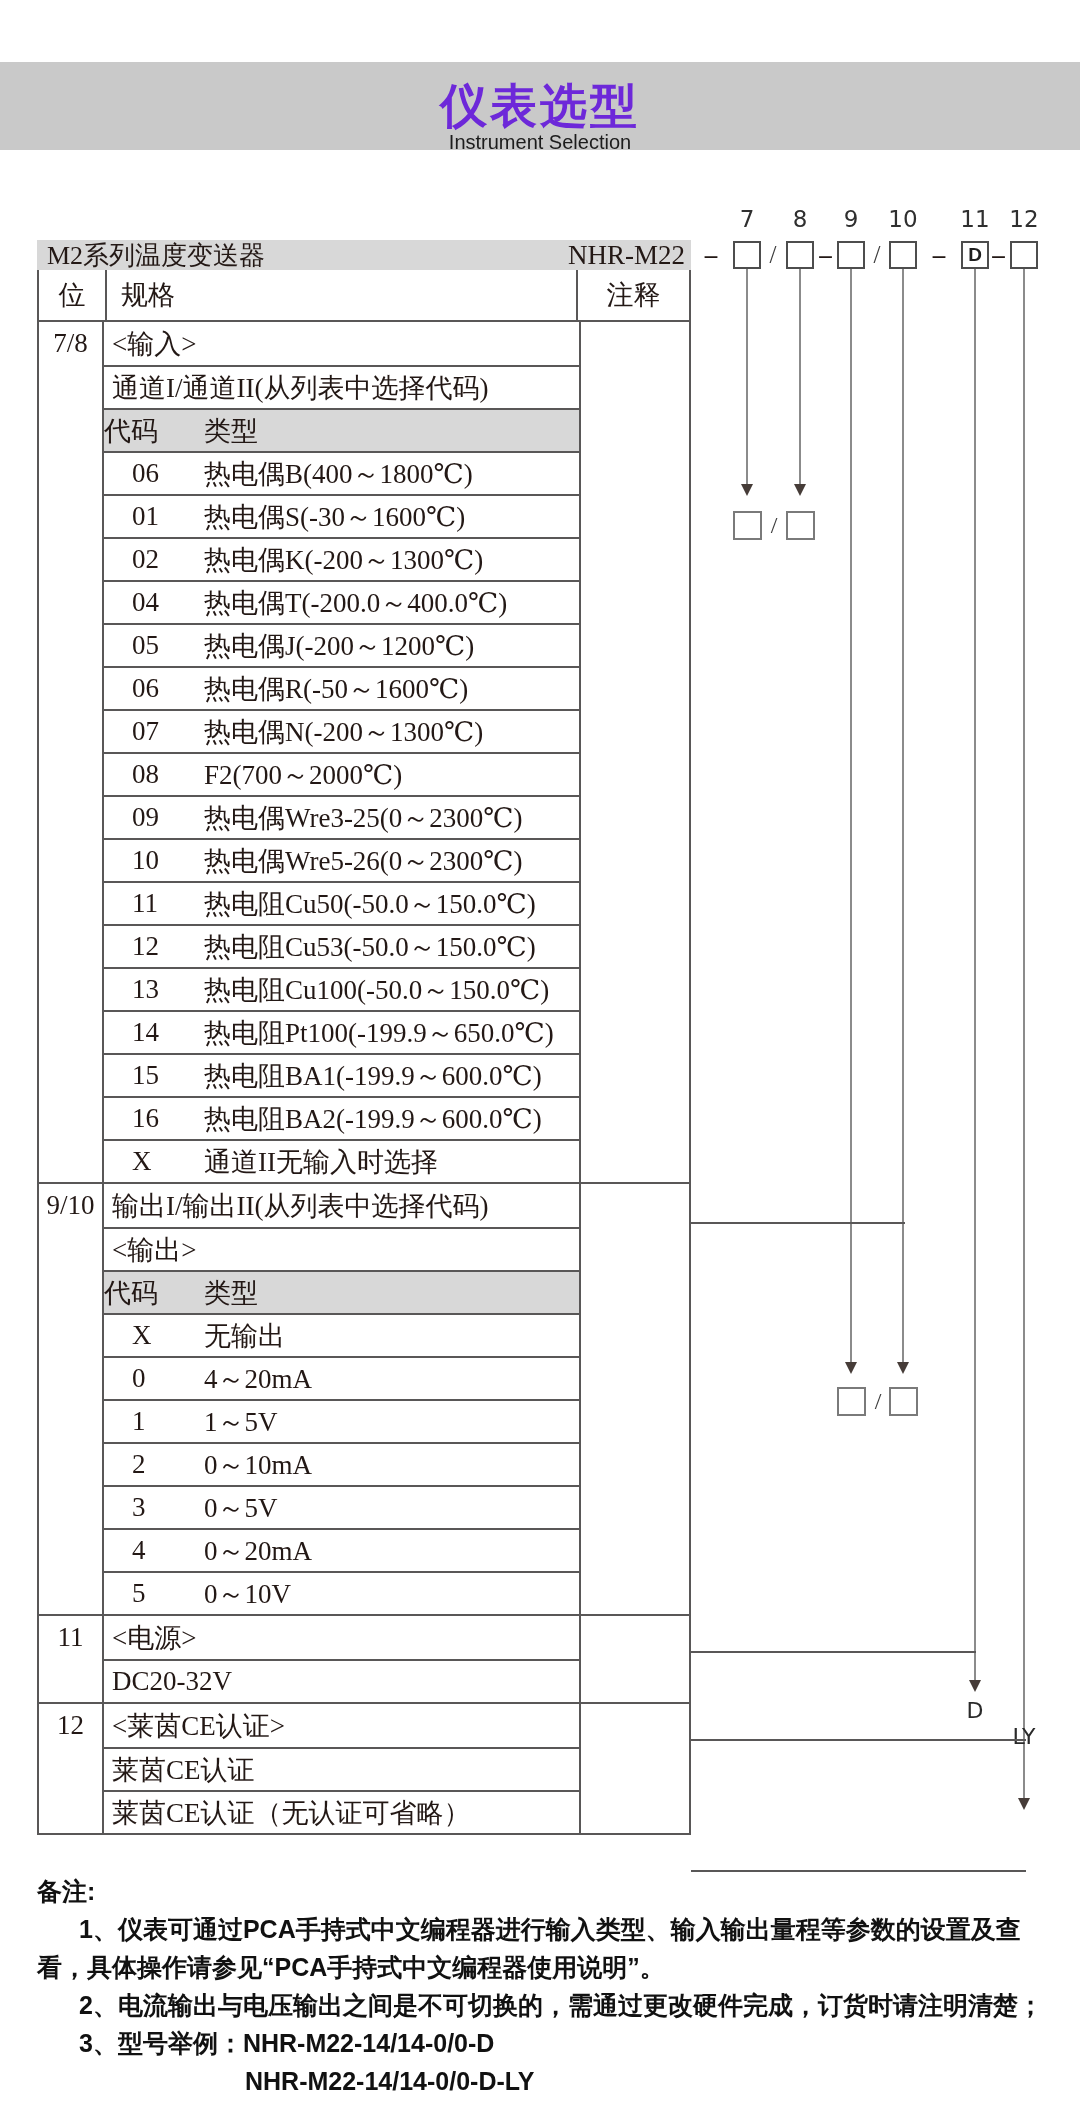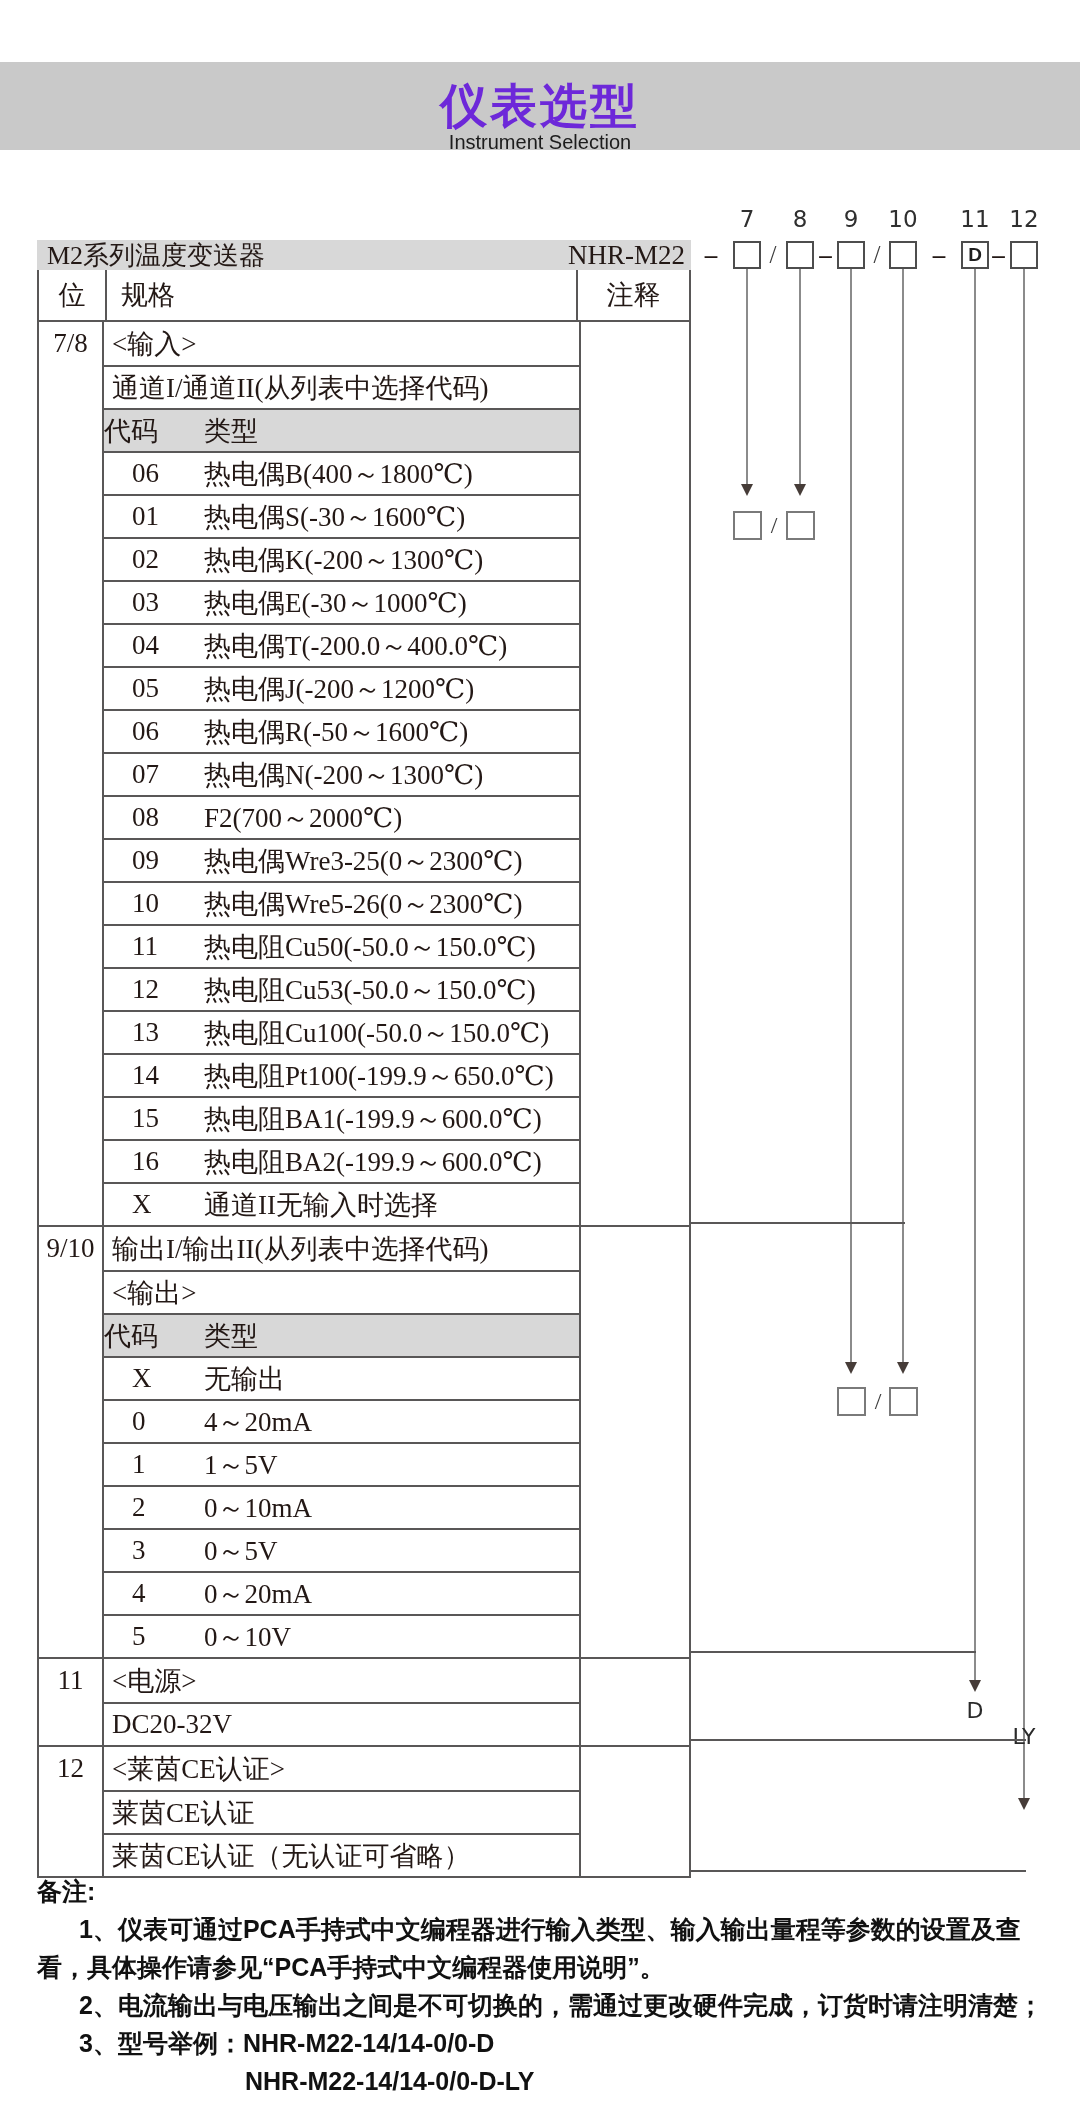--- a/index.html
+++ b/index.html
@@ -173,24 +173,20 @@
           </div>
         <div class="srow">
             <span class="cval">01</span>
             <span class="clab">热电偶S(-30～1600℃)</span>
           </div>
         <div class="srow">
             <span class="cval">02</span>
             <span class="clab">热电偶K(-200～1300℃)</span>
           </div>
         <div class="srow">
-            <span class="cval">03</span>
-            <span class="clab">热电偶E(-30～1000℃)</span>
-          </div>
-        <div class="srow">
             <span class="cval">04</span>
             <span class="clab">热电偶T(-200.0～400.0℃)</span>
           </div>
         <div class="srow">
             <span class="cval">05</span>
             <span class="clab">热电偶J(-200～1200℃)</span>
           </div>
         <div class="srow">
             <span class="cval">06</span>
             <span class="clab">热电偶R(-50～1600℃)</span>

